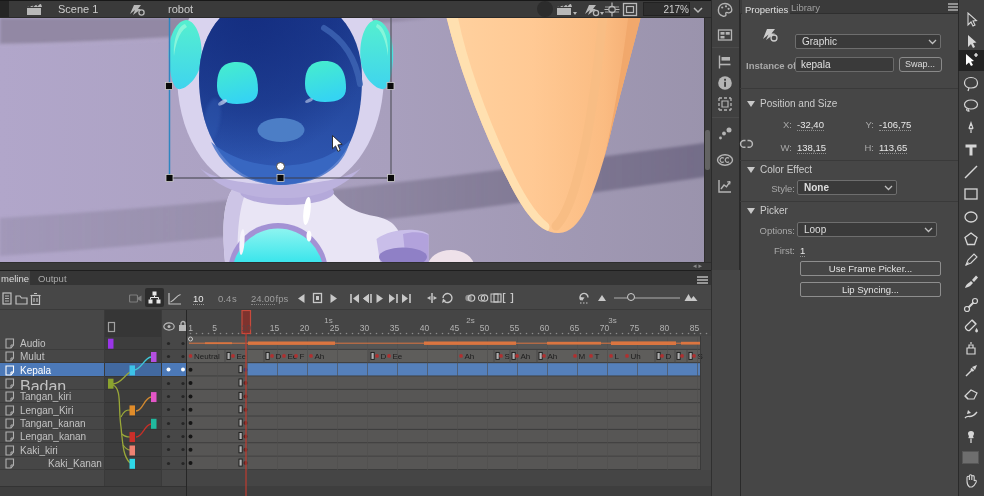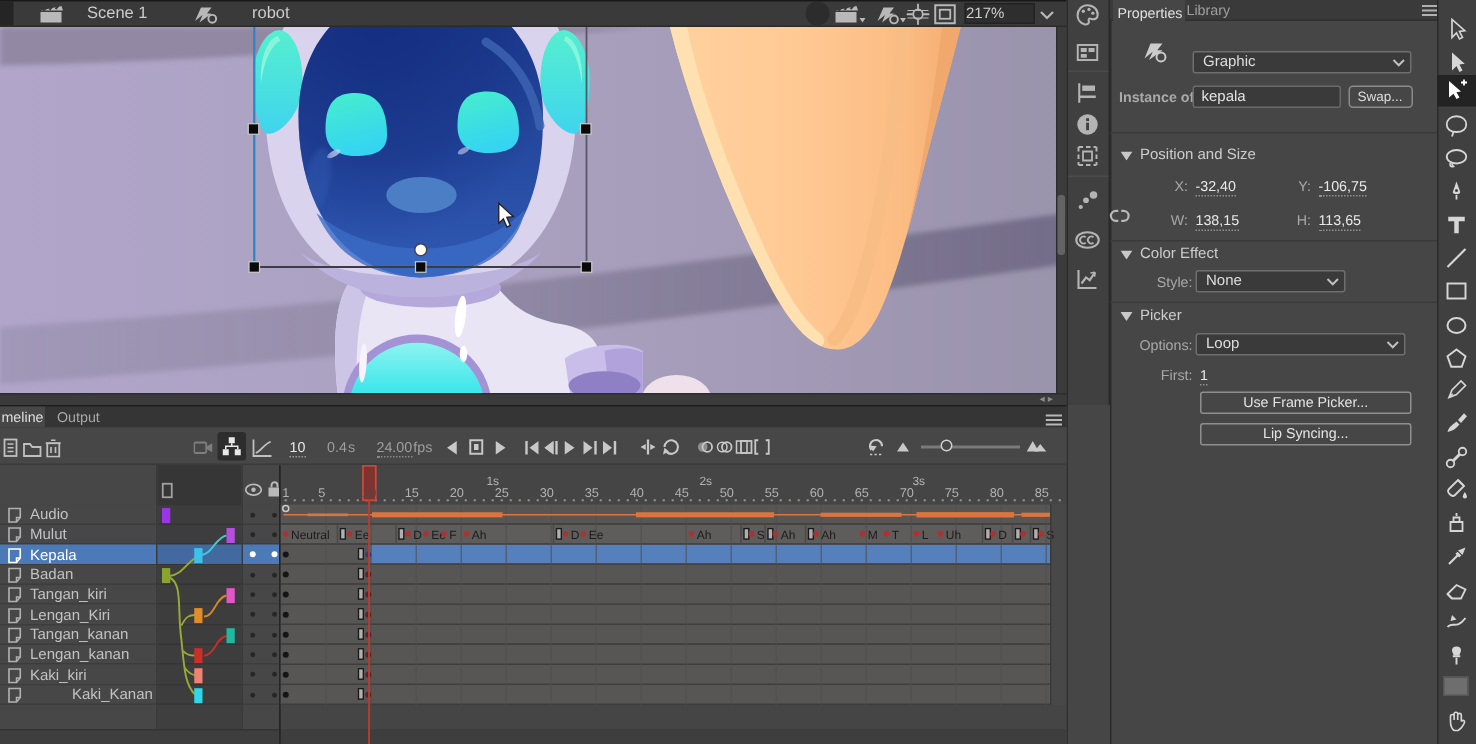--- a/index.html
+++ b/index.html
@@ -36,21 +36,21 @@
 </svg>
     <svg class="abs" style="left:604px;top:2px" width="16" height="15" viewBox="0 0 16 15">
 <circle cx="8" cy="7.5" r="3.2" fill="none" stroke="#b9b9b9" stroke-width="1.2"></circle>
 <path d="M8,0.5 V4 M8,11 V14.5 M0.5,7.5 H4.5 M11.5,7.5 H15.5" stroke="#b9b9b9" stroke-width="1.2"></path>
 <path d="M1,5 H15 M1,10 H15" stroke="#b9b9b9" stroke-width="0.8"></path>
 </svg>
     <svg class="abs" style="left:622px;top:2px" width="16" height="15" viewBox="0 0 16 15">
 <rect x="1.5" y="1.5" width="13" height="12" fill="none" stroke="#b9b9b9" stroke-width="1.3"></rect>
 <rect x="4.5" y="4.5" width="7" height="6" fill="none" stroke="#b9b9b9" stroke-width="1.2"></rect>
 </svg>
-    <div class="abs" style="left:643px;top:2px;width:47px;height:14px;background:#2e2e2e;border:1px solid #222;color:#cfcfcf;font-size:10px;text-align:left;line-height:13px">217%</div>
+    <div class="abs" style="left:643px;top:2px;width:47px;height:14px;background:#2e2e2e;border:1px solid #222;color:#cfcfcf;font-size:10px;text-align:right;line-height:13px">217%</div>
     <svg class="abs" style="left:692px;top:6px" width="12" height="8" viewBox="0 0 12 8">
 <path d="M2,2 L6,6 L10,2" fill="none" stroke="#b8b8b8" stroke-width="1.5"></path>
 </svg>
 
 <svg class="abs" style="left:0px;top:18px" width="711" height="244" viewBox="0 0 711 244">
 <defs>
 <linearGradient id="faceG" x1="0" y1="0" x2="0" y2="1">
  <stop offset="0" stop-color="#1c3a8e"></stop>
           <stop offset="0.55" stop-color="#25499f"></stop>
           <stop offset="1" stop-color="#3059b4"></stop>
@@ -357,21 +357,21 @@
     <div class="txt" style="left:20px;top:364.7px;font-size:10px;color:#ffffff;">Kepala</div>
     <svg class="abs" style="left:160px;top:363.2px" width="27" height="13" viewBox="0 0 27 13">
       <circle cx="8.5" cy="6.5" r="2" fill="#ffffff"></circle>
       <circle cx="23" cy="6.5" r="2" fill="#ffffff"></circle>
     </svg>
     <div class="abs" style="left:0px;top:376.6px;width:187px;height:13.35px;background:#474747;border-bottom:1px solid #3c3c3c"></div>
     <svg class="abs" style="left:5px;top:378.1px" width="11" height="11" viewBox="0 0 11 11">
       <path d="M1,1 h7.5 v6 l-2.5,3 h-5 z" fill="none" stroke="#b0b0b0" stroke-width="1.1"></path>
       <path d="M8.5,7 h-2.5 v3" fill="none" stroke="#b0b0b0" stroke-width="1"></path>
     </svg>
-    <div class="txt" style="left:20px;top:378.1px;font-size:10px;color:#c2c2c2;">Badan</div>
+    <div class="txt" style="left:20px;top:378.1px;font-size:16px;color:#c2c2c2;">Badan</div>
     <svg class="abs" style="left:160px;top:376.6px" width="27" height="13" viewBox="0 0 27 13">
       <circle cx="8.5" cy="6.5" r="1.6" fill="#262626"></circle>
       <circle cx="23" cy="6.5" r="1.6" fill="#262626"></circle>
     </svg>
     <div class="abs" style="left:0px;top:389.9px;width:187px;height:13.35px;background:#474747;border-bottom:1px solid #3c3c3c"></div>
     <svg class="abs" style="left:5px;top:391.4px" width="11" height="11" viewBox="0 0 11 11">
       <path d="M1,1 h7.5 v6 l-2.5,3 h-5 z" fill="none" stroke="#b0b0b0" stroke-width="1.1"></path>
       <path d="M8.5,7 h-2.5 v3" fill="none" stroke="#b0b0b0" stroke-width="1"></path>
     </svg>
     <div class="txt" style="left:20px;top:391.4px;font-size:10px;color:#c2c2c2;">Tangan_kiri</div>
@@ -740,21 +740,21 @@
     <svg class="abs" style="left:739px;top:138px" width="15" height="12" viewBox="0 0 15 12">
 <path d="M6.5,2.5 H5 a3.4,3.4 0 0 0 0,6.8 H6.5 M8.5,2.5 H10 a3.4,3.4 0 0 1 0,6.8 H8.5" fill="none" stroke="#b8b8b8" stroke-width="1.5"></path>
 </svg>
     <div class="abs" style="left:740px;top:160px;width:218px;height:1px;background:#3a3a3a"></div>
     <svg class="abs" style="left:747px;top:167px" width="8" height="6" viewBox="0 0 8 6">
       <path d="M0,0 H8 L4,6 Z" fill="#c8c8c8"></path>
     </svg>
     <div class="txt" style="left:760px;top:164px;font-size:10px;color:#cccccc;">Color Effect</div>
     <div class="txt" style="left:752px;top:183px;width:43px;text-align:right;font-size:9.5px;color:#a8a8a8">Style:</div>
     <div class="abs" style="left:797px;top:180px;width:100px;height:15px;background:#3a3a3a;border:1px solid #6e6e6e;border-radius:2px"></div>
-    <div class="txt" style="left:804px;top:182px;font-size:10px;color:#dedede;">None</div>
+    <div class="txt" style="left:804px;top:182px;font-size:10px;color:#dedede;font-weight:bold;">None</div>
     <svg class="abs" style="left:884px;top:185px" width="9" height="6" viewBox="0 0 9 6">
       <path d="M1,1 L4.5,4.5 L8,1" fill="none" stroke="#c0c0c0" stroke-width="1.3"></path>
     </svg>
     <div class="abs" style="left:740px;top:201px;width:218px;height:1px;background:#3a3a3a"></div>
     <svg class="abs" style="left:747px;top:208px" width="8" height="6" viewBox="0 0 8 6">
       <path d="M0,0 H8 L4,6 Z" fill="#c8c8c8"></path>
     </svg>
     <div class="txt" style="left:760px;top:205px;font-size:10px;color:#cccccc;">Picker</div>
     <div class="txt" style="left:752px;top:225px;width:43px;text-align:right;font-size:9.5px;color:#a8a8a8">Options:</div>
     <div class="abs" style="left:797px;top:222px;width:140px;height:15px;background:#3a3a3a;border:1px solid #6e6e6e;border-radius:2px"></div>

